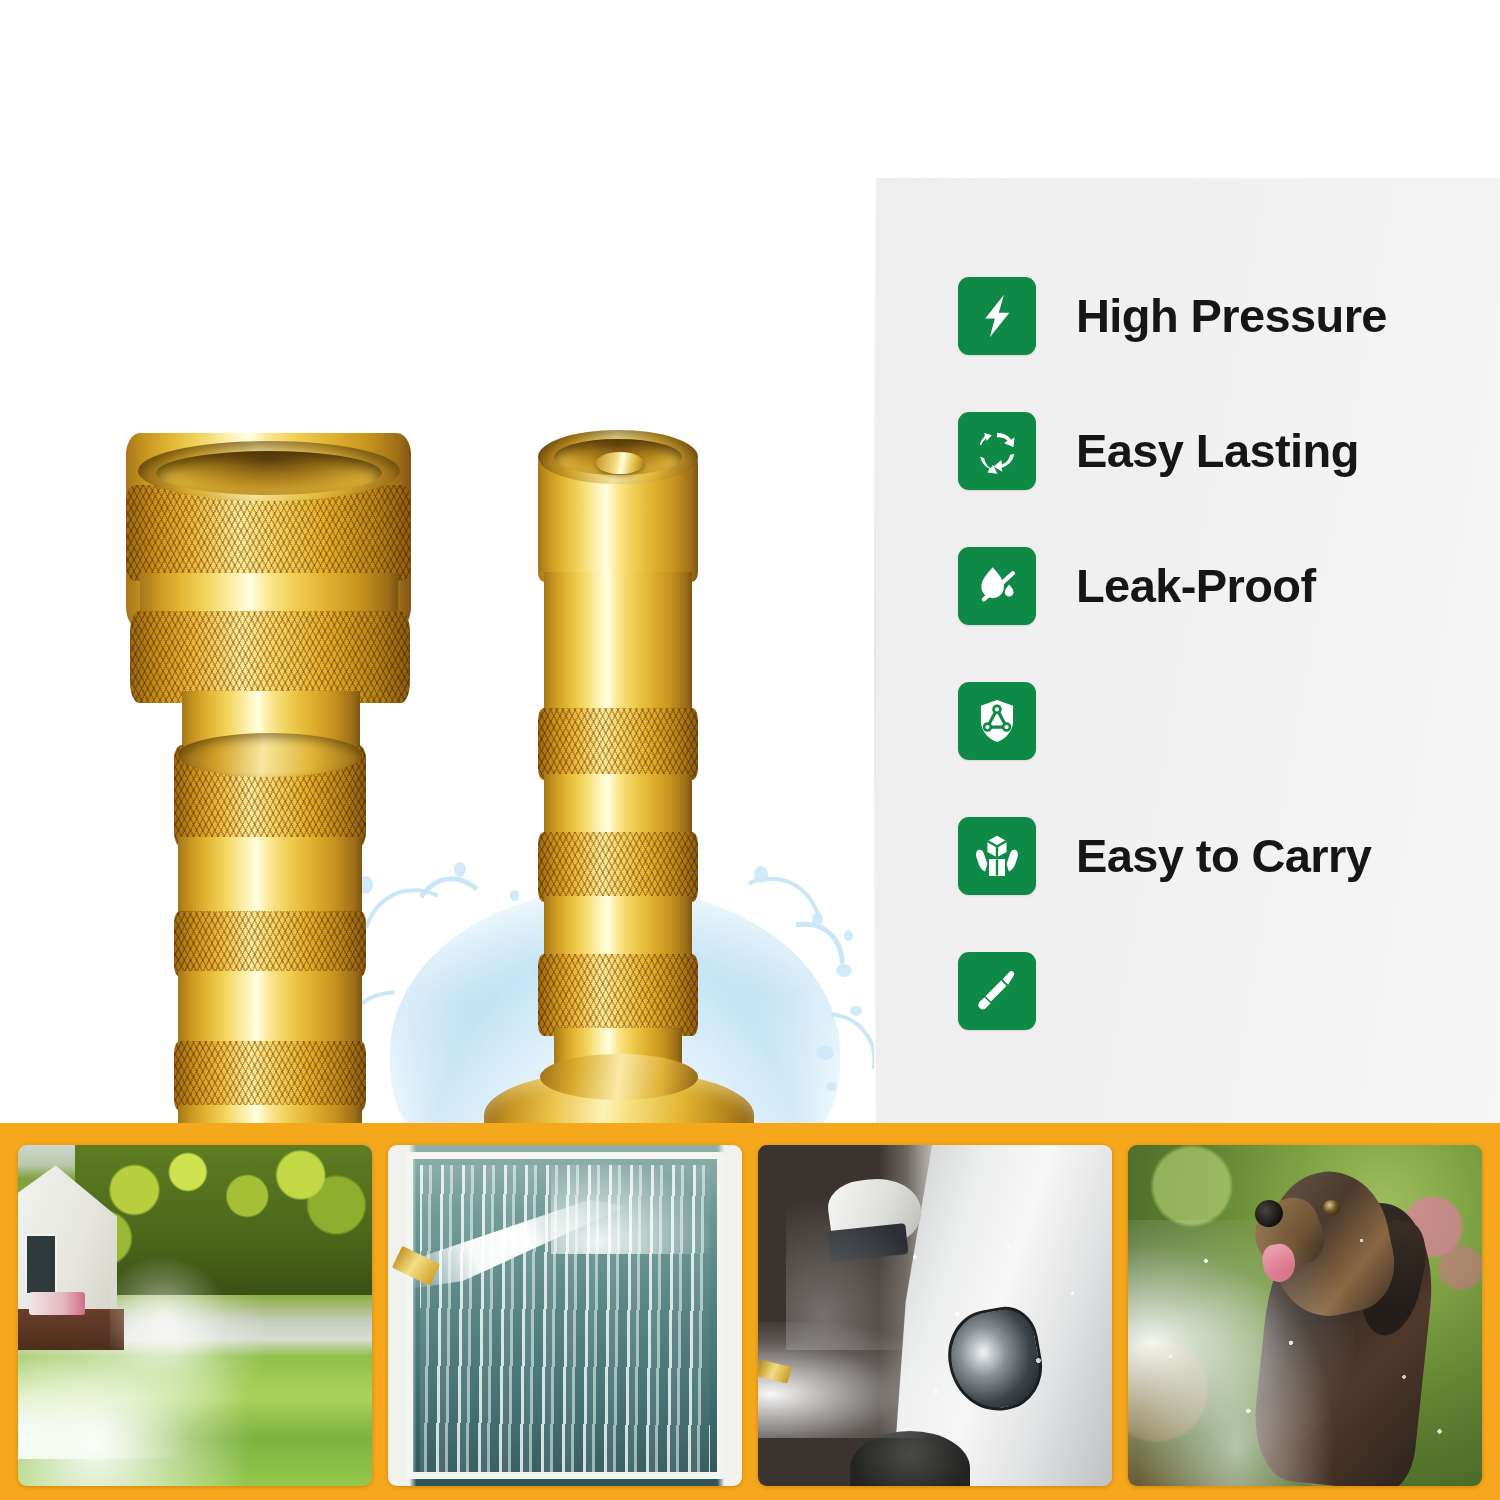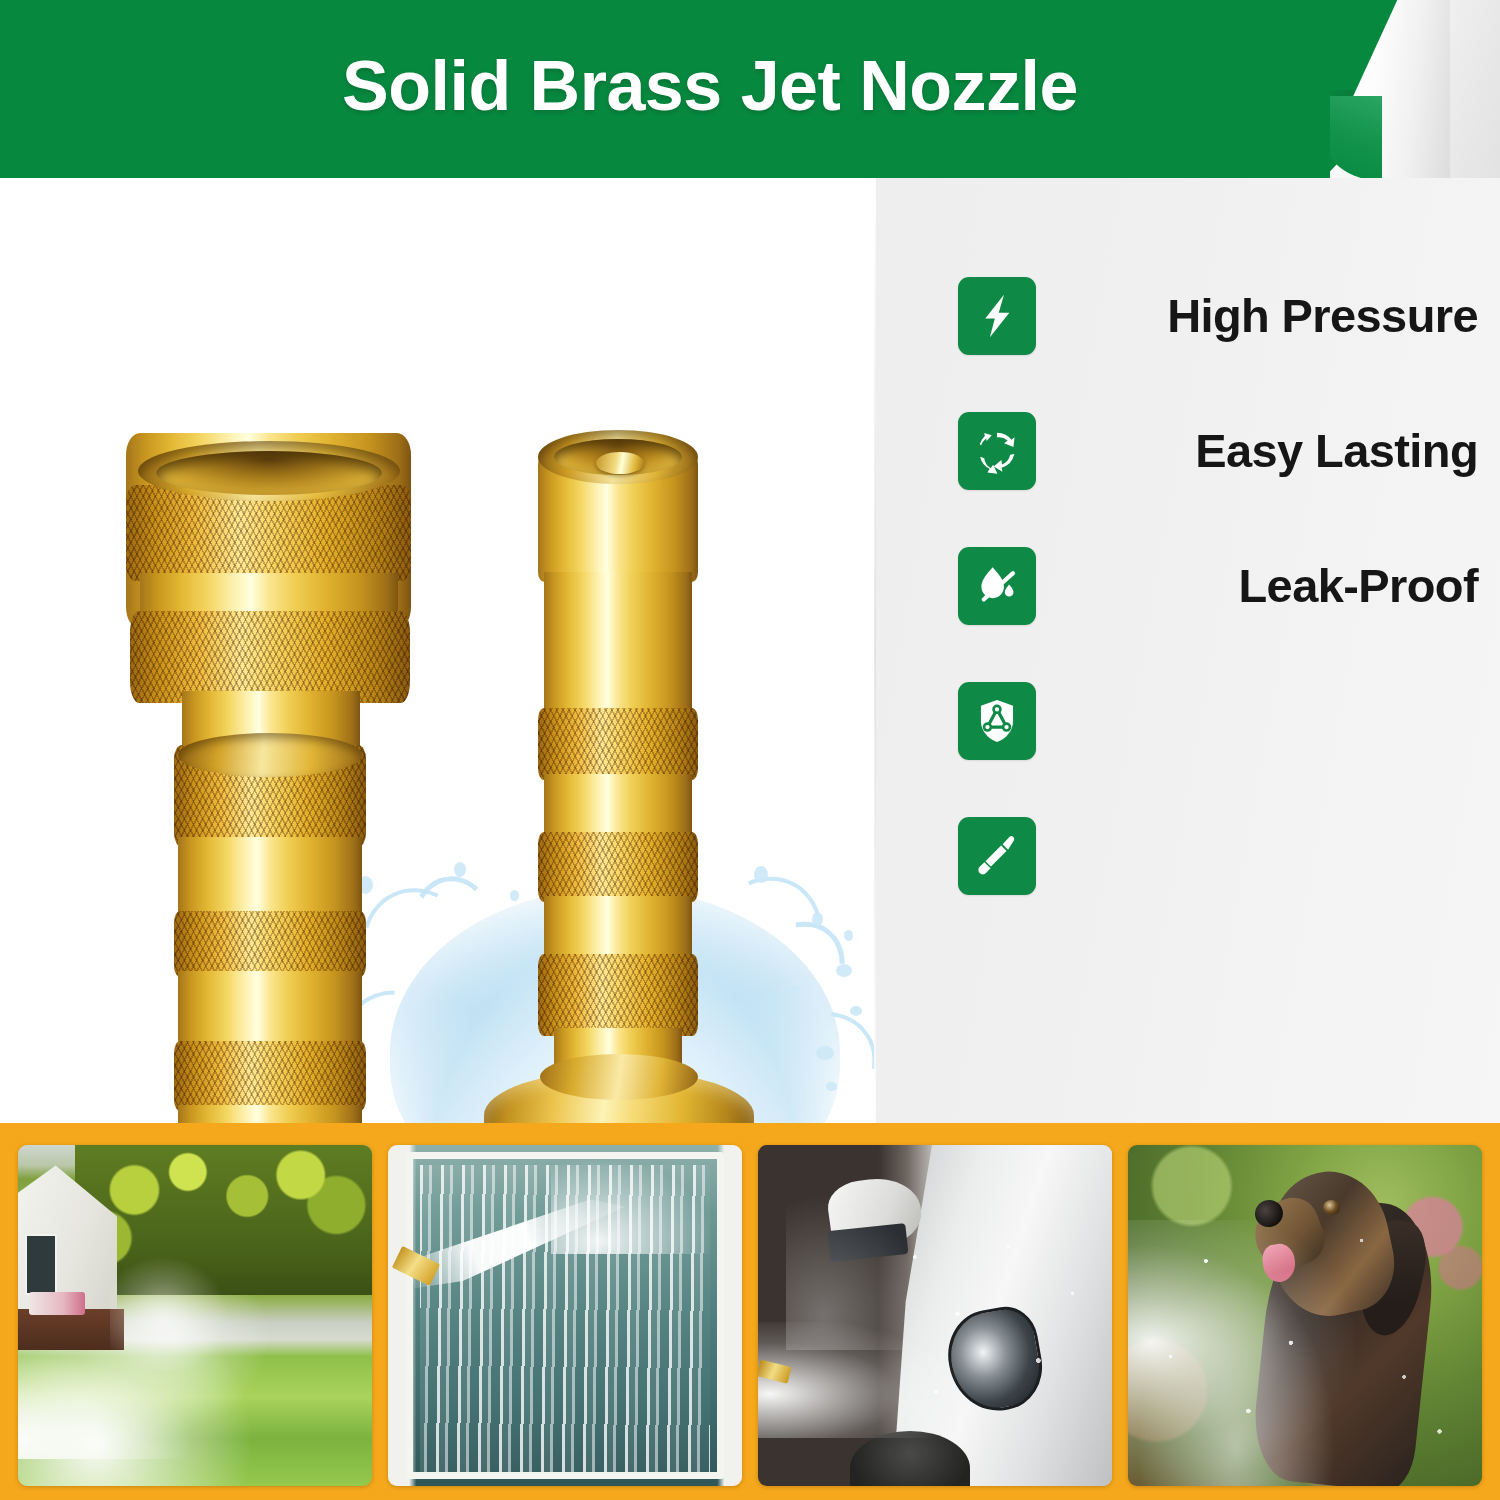--- a/index.html
+++ b/index.html
@@ -256,21 +256,21 @@
     background:linear-gradient(96deg,#7a5311,#b1841b 16%,#e4bf47 40%,#f2d87f 52%,#cf9f27 74%,#835913);
     box-shadow: inset 0 -7px 12px rgba(56,35,3,0.45);
   }
   .nB-stem {
     position:absolute; left:86px; top:770px; width:28px; height:34px;
     background:linear-gradient(90deg,#8c6114,#d6a82b 38%,#f6e193 52%,#c39222 78%,#7f5712);
   }
 
   
   .flist { position:absolute; left:958px; top:248px; width:520px; }
-  .frow { display:flex; align-items:center; height:135px;justify-content:space-between; }
+  .frow { display:flex; align-items:center; height:135px; }
   .ficon {
     width:78px; height:78px; min-width:78px;
     background:#0F8A46;
     border-radius:11px;
     display:flex; align-items:center; justify-content:center;
     box-shadow:0 1px 2px rgba(0,0,0,0.10);
   }
   .ficon svg { width:52px; height:52px; display:block; }
   .flabel {
     margin-left:40px;
@@ -508,30 +508,20 @@
       radial-gradient(circle at 78% 68%, rgba(255,255,255,0.75) 0 1.7px, transparent 2.1px),
       radial-gradient(circle at 88% 84%, rgba(255,255,255,0.8) 0 2px, transparent 2.4px),
       radial-gradient(circle at 12% 62%, rgba(255,255,255,0.7) 0 1.6px, transparent 2px);
   }
 </style>
 </head>
 <body>
 
 <div id="page">
 
-  <div class="header">
-    <div class="header-title">Solid Brass Jet Nozzle</div>
-    <div class="curl-wrap">
-      <div class="curl-white"></div>
-      <div class="curl-green-under"></div>
-      <div class="curl-shadow"></div>
-      <div class="curl-paper"></div>
-      <div class="curl-green-tip"></div>
-    </div>
-  </div>
 
   <div class="product-area">
 
     <div class="splash">
       <div class="splash-crown"></div>
       <div class="tendril t1"></div>
       <div class="tendril t2"></div>
       <div class="tendril t3"></div>
       <div class="tendril t4"></div>
       <div class="tendril t5"></div>
@@ -638,20 +628,35 @@
         <svg viewBox="0 0 24 24" aria-hidden="true">
           <path d="M12 2.3 4.6 5v7.1c0 4.3 3.1 8 7.4 9.6 4.3-1.6 7.4-5.3 7.4-9.6V5z" fill="#ffffff"></path>
           <path d="M12 6.6 7.6 14.8h8.8z" fill="none" stroke="#0F8A46" stroke-width="1.5"></path>
           <circle cx="12" cy="6.6" r="1.6" fill="#ffffff" stroke="#0F8A46" stroke-width="1.2"></circle>
           <circle cx="7.6" cy="14.8" r="1.6" fill="#ffffff" stroke="#0F8A46" stroke-width="1.2"></circle>
           <circle cx="16.4" cy="14.8" r="1.6" fill="#ffffff" stroke="#0F8A46" stroke-width="1.2"></circle>
         </svg>
       </div>
     </div>
 
+    <div class="frow">
+      <div class="ficon">
+        <svg viewBox="0 0 24 24" aria-hidden="true">
+          <g fill="#ffffff">
+            <path d="M12 2.6 7.6 5.1v5l4.4 2.5 4.4-2.5v-5z"></path>
+            <path d="M3.2 9.3c1.2-.5 2.3.2 2.7 1.4l1.7 5-1.1 3.4c-1.4-.6-2.4-1.8-2.9-3.3l-1-3c-.4-1.4-.4-2.9.6-3.5z"></path>
+            <path d="M20.8 9.3c-1.2-.5-2.3.2-2.7 1.4l-1.7 5 1.1 3.4c1.4-.6 2.4-1.8 2.9-3.3l1-3c.4-1.4.4-2.9-.6-3.5z"></path>
+            <path d="M8.3 13.4h7.4v7.8H8.3z"></path>
+          </g>
+          <path d="M12 7.6v5M7.6 5.1 12 7.6l4.4-2.5" fill="none" stroke="#0F8A46" stroke-width="1.1"></path>
+          <path d="M12 13.6v7.4" fill="none" stroke="#0F8A46" stroke-width="1.1"></path>
+        </svg>
+      </div>
+      <div class="flabel">Easy to Carry</div>
+    </div>
 
     <div class="frow">
       <div class="ficon">
         <svg viewBox="0 0 24 24" aria-hidden="true">
           <g fill="#ffffff">
             <path d="M17.8 3.1c1.2-.9 2.7.6 1.9 1.9l-2.6 4.1-2.5-2.5z"></path>
             <path d="M13.9 7.2 16.4 9.7 9.2 16.9 6.7 14.4z"></path>
             <path d="M6.2 14.9 9 17.7l-2.1 2.2a2 2 0 0 1-2.9-2.9z"></path>
           </g>
         </svg>

